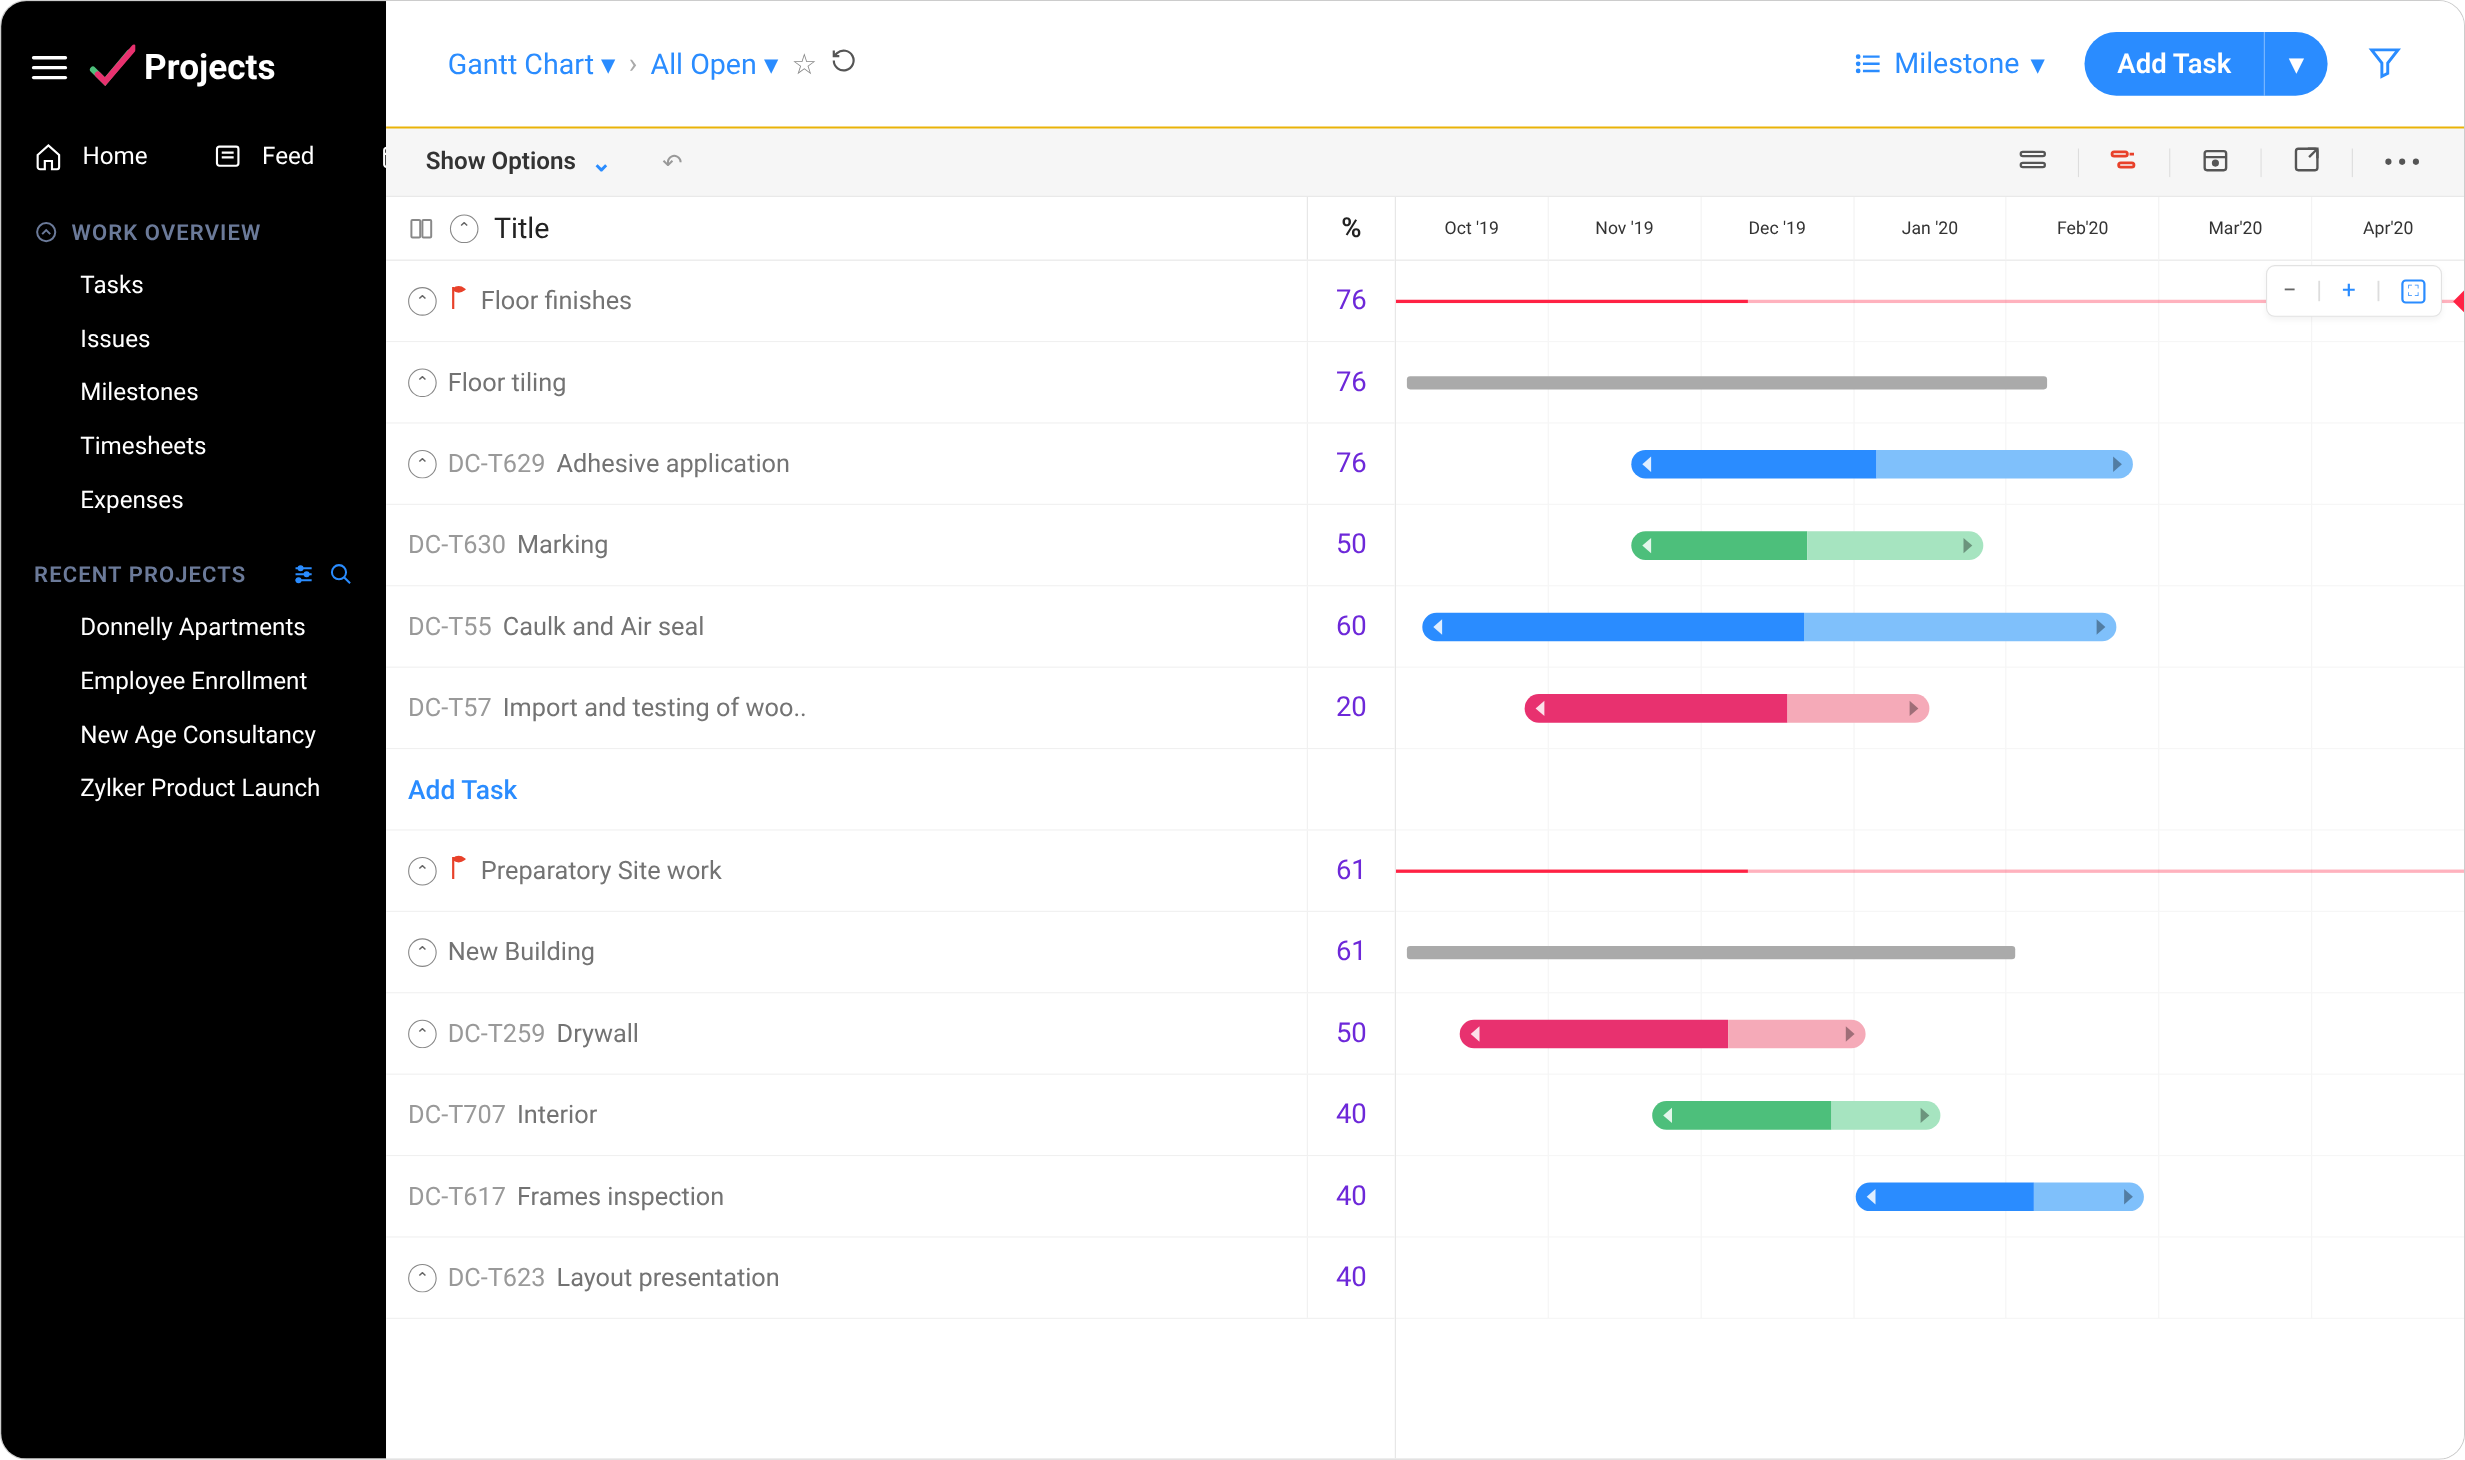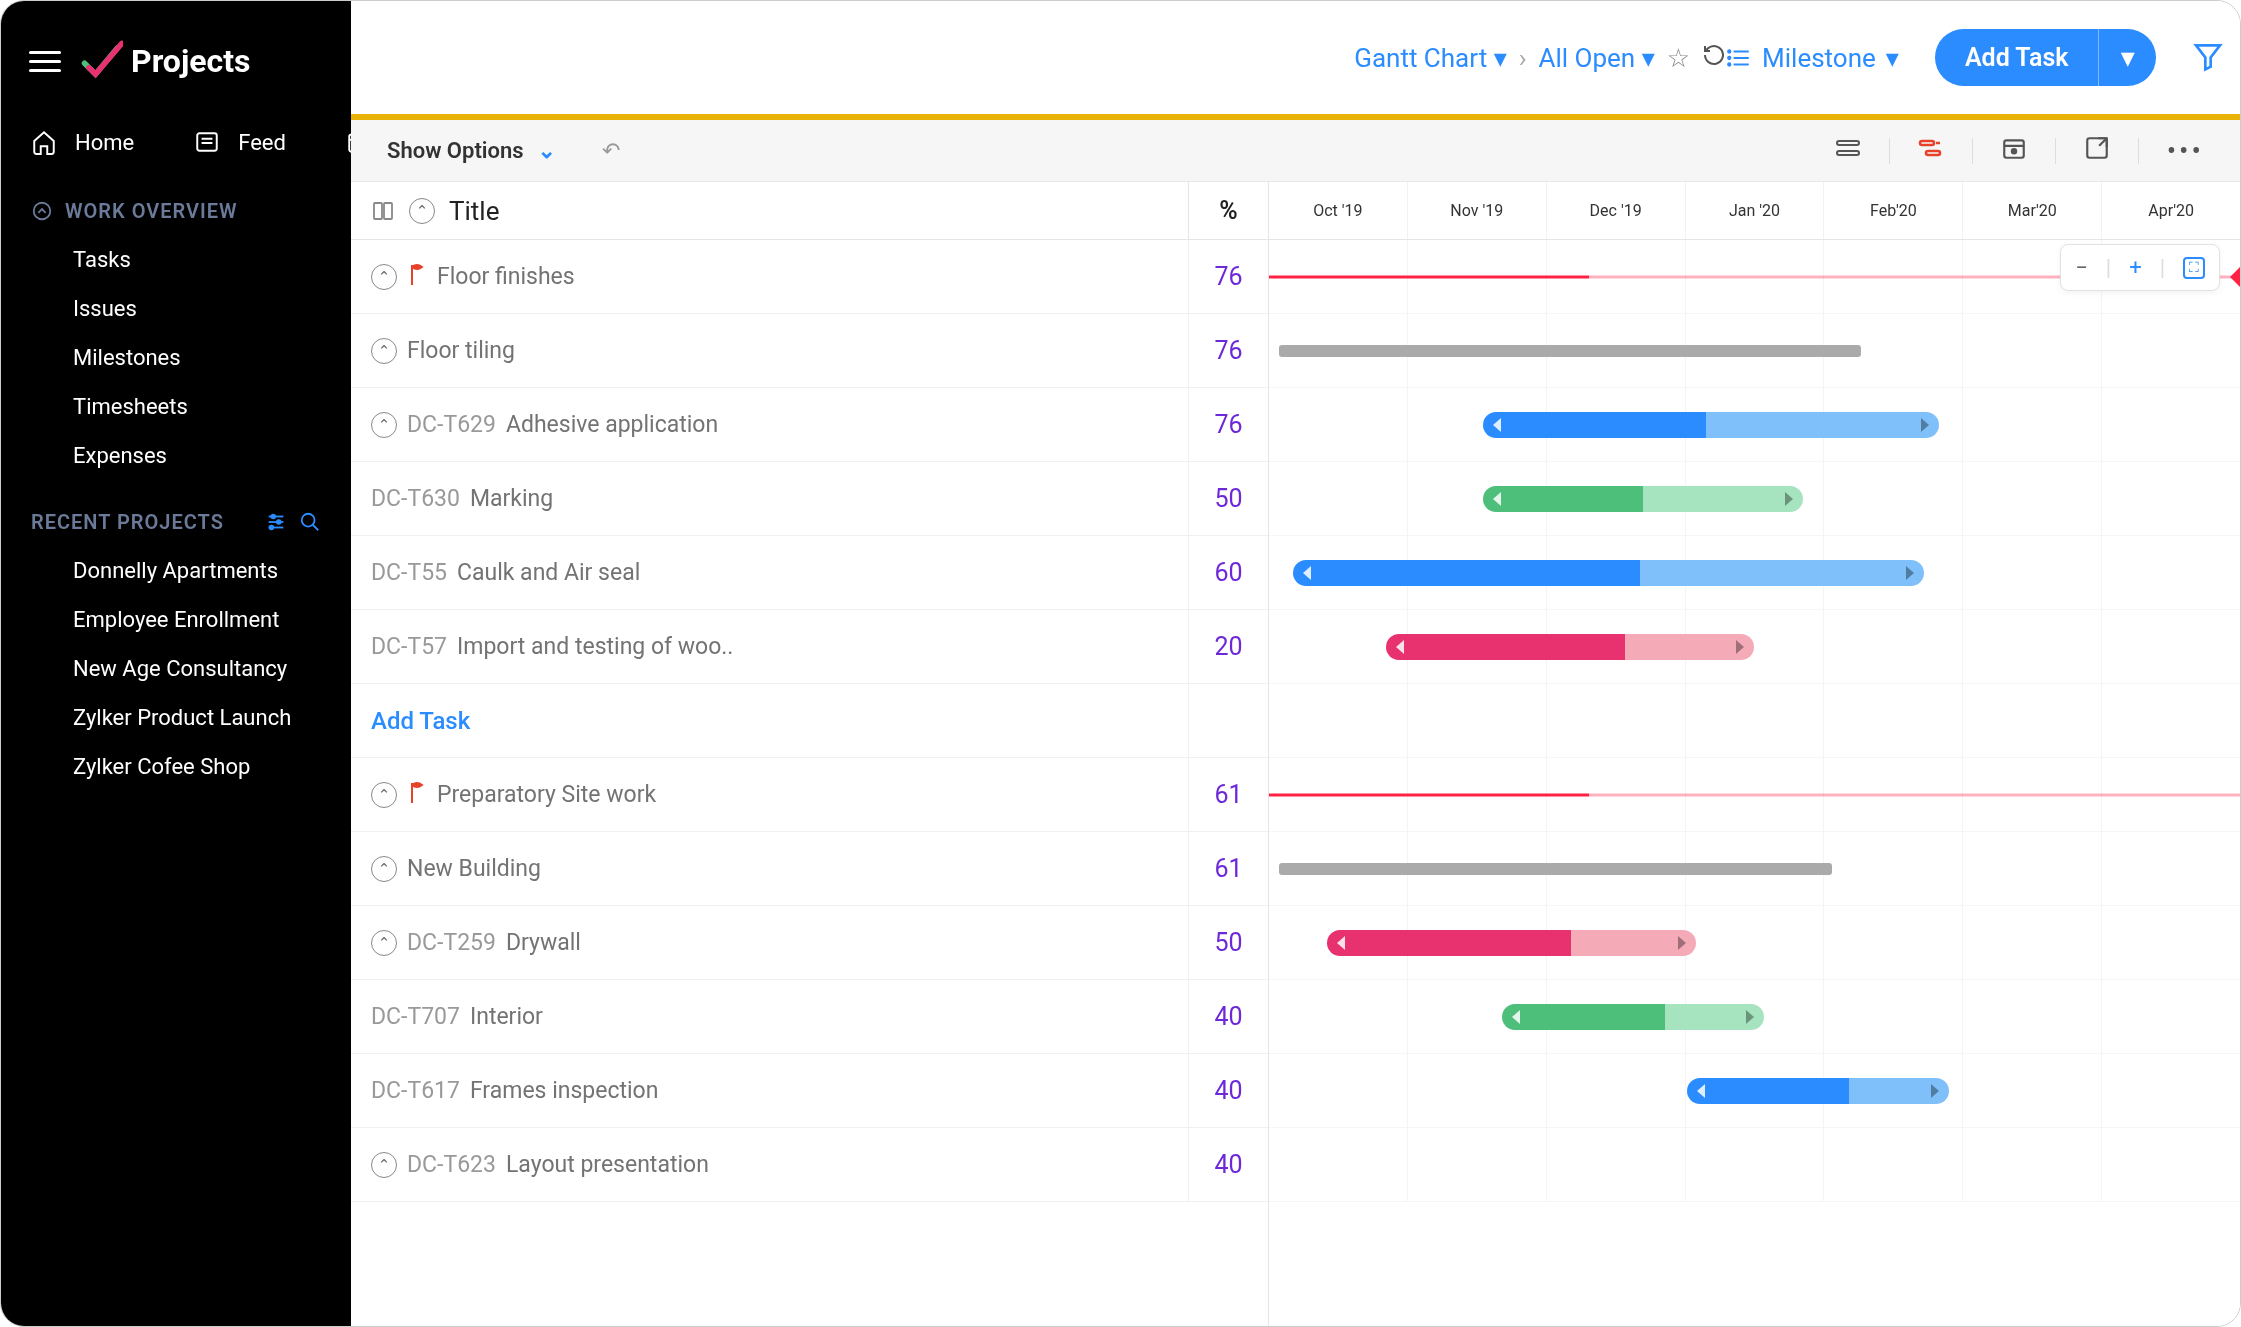--- a/index.html
+++ b/index.html
@@ -14,21 +14,21 @@
 .nav{display:flex;flex-direction:row}
 .nav-item{display:flex;align-items:center;gap:18px;padding:14px 30px;color:#fff;font-size:22px;cursor:pointer}
 .nav-item svg{width:26px;height:26px;stroke:#fff;fill:none;stroke-width:1.8}
 .section-hdr{display:flex;align-items:center;justify-content:space-between;padding:30px 30px 12px;color:#6b7a99;font-size:20px;letter-spacing:1px}
 .section-hdr .left{display:flex;align-items:center;gap:12px}
 .section-hdr svg{width:22px;height:22px}
 .sub-item{padding:12px 30px 12px 72px;color:#fff;font-size:22px;cursor:pointer}
 .recent-item{padding:12px 30px 12px 72px;color:#fff;font-size:22px;cursor:pointer;white-space:nowrap;overflow:hidden}
 .hdr-icons{display:flex;gap:12px}
 .main{flex:1;display:flex;flex-direction:column;background:#fff;min-width:0}
-.topbar{display:flex;align-items:center;justify-content:flex-end;padding:28px 16px;border-bottom:6px solid #eab308}
+.topbar{display:flex;align-items:center;justify-content:space-between;padding:28px 56px;border-bottom:2px solid #eab308}
 .breadcrumb{display:flex;align-items:center;gap:12px;color:#2a8cff;font-size:26px}
 .bc-sep{color:#aaa}
 .drop-caret{color:#2a8cff}
 .star{color:#888;font-size:26px;cursor:pointer}
 .reload{color:#555;cursor:pointer}
 .tb-right{display:flex;align-items:center;gap:36px}
 .milestone-sel{display:flex;align-items:center;gap:10px;color:#2a8cff;font-size:26px;cursor:pointer}
 .btn-add{background:#2a8cff;color:#fff;border:none;border-radius:999px;display:flex;align-items:center;font-size:25px;font-weight:600;overflow:hidden;cursor:pointer}
 .btn-add .lab{padding:14px 30px}
 .btn-add .dd{padding:14px 22px;border-left:1px solid rgba(255,255,255,.4)}
@@ -166,21 +166,20 @@
             <circle cx="10" cy="10" r="7"></circle>
             <line x1="15" y1="15" x2="21" y2="21"></line>
           </svg>
       </div>
     </div>
     <div id="recent-items">
         <div class="recent-item">Donnelly Apartments</div>
         <div class="recent-item">Employee Enrollment</div>
         <div class="recent-item">New Age Consultancy</div>
         <div class="recent-item">Zylker Product Launch</div>
-        <div class="recent-item">Zylker Cofee Shop</div>
       </div>
   </aside>
 
   <main class="main">
     <div class="topbar">
       <div class="breadcrumb">
         <span><span>Gantt Chart</span> <span class="drop-caret">▾</span></span>
         <span class="bc-sep">›</span>
         <span><span>All Open</span> <span class="drop-caret">▾</span></span>
         <span class="star">☆</span>

